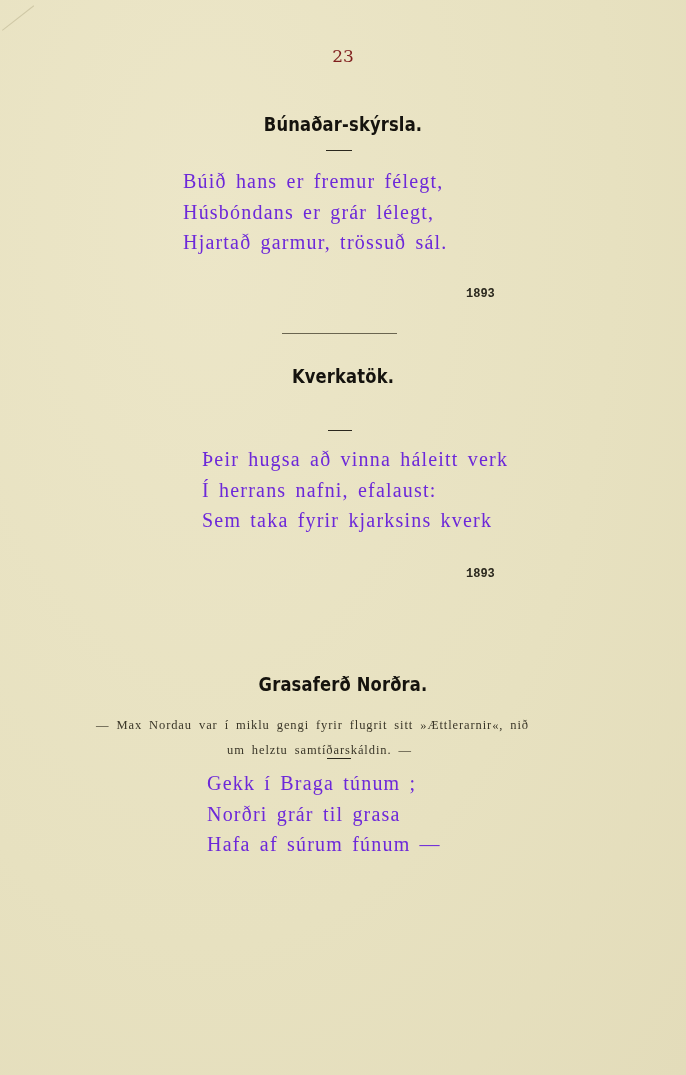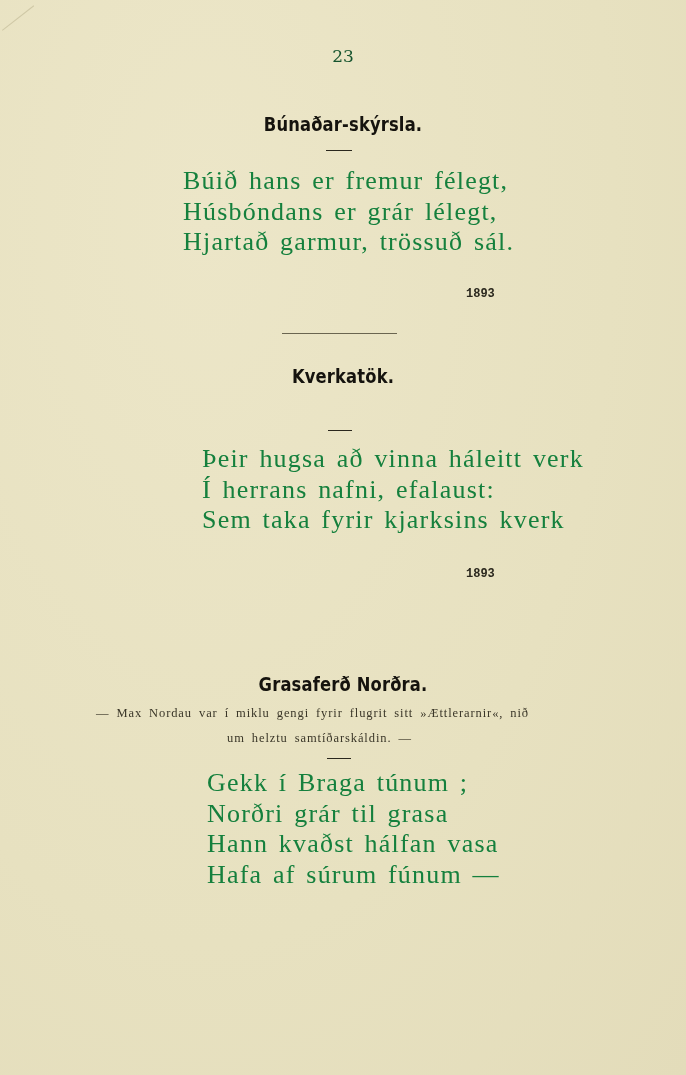--- a/index.html
+++ b/index.html
@@ -33,21 +33,21 @@
       transform: translate(2px, 30px) rotate(-38deg);
     }
     .page-number {
       position: absolute;
       left: 0;
       width: 686px;
       top: 46px;
       text-align: center;
       font-family: "DejaVu Serif", serif;
       font-size: 17px;
-      color: #14532d;
+      color: #7f1d1d;
     }
     .title {
       position: absolute;
       left: 0;
       width: 686px;
       text-align: center;
       font-family: "DejaVu Sans", sans-serif;
       font-weight: bold;
       font-size: 19px;
       letter-spacing: 0.2px;
@@ -60,22 +60,22 @@
       background: #2a271d;
     }
     .long-rule {
       position: absolute;
       height: 1px;
       background: #6a6550;
     }
     .poem {
       position: absolute;
       font-family: "Liberation Serif", serif;
-      font-size: 26px;
-      color: #15803d;
+      font-size: 20px;
+      color: #6d28d9;
       letter-spacing: 1.2px;
       word-spacing: 3px;
     }
     .poem .line {
       display: block;
       height: 30.5px;
       line-height: 30.5px;
       white-space: nowrap;
     }
     .year {
@@ -86,20 +86,21 @@
       color: #2a271d;
     }
     .note {
       position: absolute;
       font-family: "Liberation Serif", serif;
       font-size: 12.5px;
       color: #3a3628;
       letter-spacing: 0.9px;
       word-spacing: 3px;
       white-space: nowrap;
+      margin-top: 12px;
     }
   </style>
 </head>
 <body>
 
 <div class="page">
   <div class="corner-line"></div>
 
   <div class="page-number">23</div>
 
@@ -123,16 +124,15 @@
   </div>
   <div class="year" style="left:466px; top:567px;">1893</div>
 
   <div class="title" style="top:673px;">Grasaferð Norðra.</div>
   <div class="note" style="left:96px; top:706px;">— Max Nordau var í miklu gengi fyrir flugrit sitt »Ættlerarnir«, nið</div>
   <div class="note" style="left:227px; top:731px;">um helztu samtíðarskáldin. —</div>
   <div class="rule" style="left:327px; top:758px; width:24px;"></div>
   <div class="poem" style="left:207px; top:768px;">
     <span class="line">Gekk í Braga túnum ;</span>
     <span class="line">Norðri grár til grasa</span>
-    <span class="line">Hann kvaðst hálfan vasa</span>
     <span class="line">Hafa af súrum fúnum —</span>
   </div>
 </div>
 
 </body></html>

